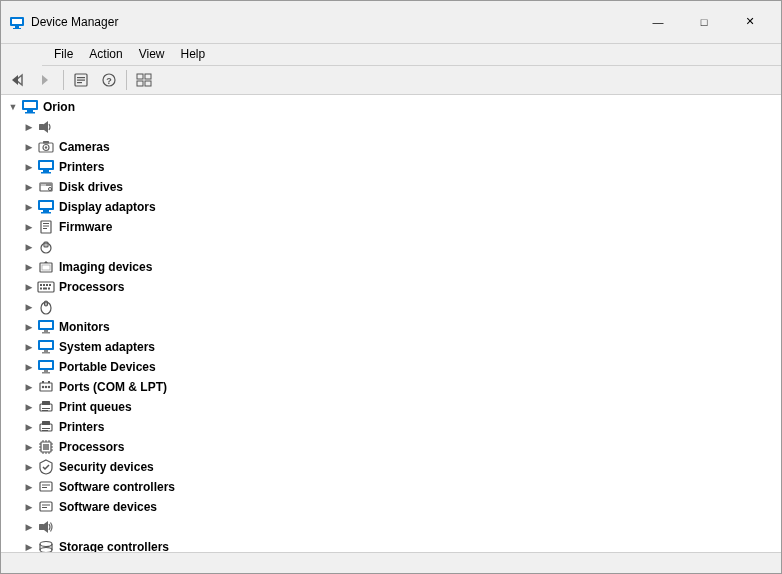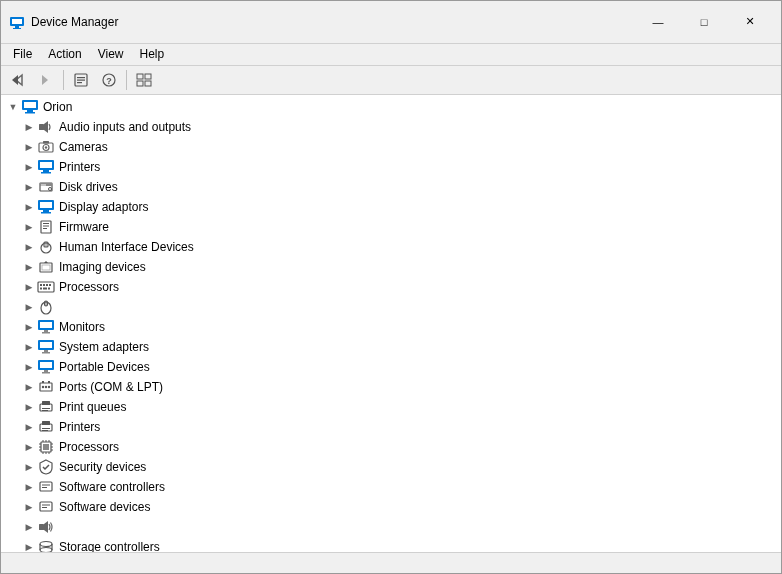--- a/index.html
+++ b/index.html
@@ -15,21 +15,21 @@
     .title-bar-title { font-size: 12px; color: #000; }
     .title-bar-controls { display: flex; gap: 0; }
     .title-bar-btn {
       width: 46px; height: 30px; border: none; background: transparent;
       cursor: pointer; font-size: 11px; display: flex; align-items: center; justify-content: center;
     }
 
     
     .menu-bar {
       display: flex; align-items: center; height: 22px; background: #f0f0f0;
-      border-bottom: 1px solid #d0d0d0; padding: 0 4px;
+      border-bottom: 1px solid #d0d0d0; padding: 0 4px; margin-left: 41px;
     }
     .menu-item {
       padding: 2px 8px; font-size: 12px; cursor: pointer; height: 22px;
       display: flex; align-items: center;
     }
 
     
     .toolbar {
       display: flex; align-items: center; height: 30px; background: #f0f0f0;
       border-bottom: 1px solid #d0d0d0; padding: 2px 4px; gap: 2px;
@@ -63,21 +63,21 @@
     }
 
     .tree-expand {
       width: 16px; height: 20px; display: flex; align-items: center; justify-content: center;
       font-size: 9px; color: #666; flex-shrink: 0;
     }
     .tree-icon {
       width: 18px; height: 18px; display: flex; align-items: center; justify-content: center;
       margin-right: 4px; flex-shrink: 0;
     }
-    .tree-label { font-size: 12px; color: #000; }
+    .tree-label { font-size: 12px; color: #000; font-weight: bold; }
 
     .root-item { padding-left: 4px; }
     .child-item { padding-left: 20px; }
 
     
     .tree-view::-webkit-scrollbar { width: 16px; }
     .tree-view::-webkit-scrollbar-track { background: #f0f0f0; border-left: 1px solid #d0d0d0; }
     .tree-view::-webkit-scrollbar-thumb { background: #c0c0c0; border: 3px solid #f0f0f0; border-radius: 0; }
 
     .window-wrapper {
@@ -179,21 +179,20 @@
 
       <div class="tree-item child-item">
         <div class="tree-expand">▶</div>
         <div class="tree-icon">
           <svg width="16" height="16" viewBox="0 0 16 16">
             <rect x="1" y="5" width="5" height="6" rx="0.5" fill="#666"></rect>
             <path d="M6 5 L10 2 L10 14 L6 11 Z" fill="#666"></path>
             <path d="M11 5 Q13 8 11 11" fill="none" stroke="#666" stroke-width="1.2"></path>
           </svg>
         </div>
-        <span class="tree-label">Audio inputs and outputs</span>
       </div>
 
       <div class="tree-item child-item">
         <div class="tree-expand">▶</div>
         <div class="tree-icon">
           <svg width="16" height="16" viewBox="0 0 16 16">
             <rect x="1" y="4" width="14" height="9" rx="1" fill="none" stroke="#666" stroke-width="1.2"></rect>
             <circle cx="8" cy="8.5" r="3" fill="none" stroke="#666" stroke-width="1.2"></circle>
             <circle cx="8" cy="8.5" r="1.2" fill="#666"></circle>
             <rect x="5" y="2" width="6" height="2.5" rx="0.5" fill="#666"></rect>
@@ -256,21 +255,20 @@
 
       <div class="tree-item child-item">
         <div class="tree-expand">▶</div>
         <div class="tree-icon">
           <svg width="16" height="16" viewBox="0 0 16 16">
             <ellipse cx="8" cy="9" rx="5" ry="5" fill="none" stroke="#555" stroke-width="1.2"></ellipse>
             <rect x="6" y="3" width="4" height="5" rx="1" fill="none" stroke="#555" stroke-width="1.2"></rect>
             <line x1="8" y1="3" x2="8" y2="8" stroke="#555" stroke-width="0.8"></line>
           </svg>
         </div>
-        <span class="tree-label">Human Interface Devices</span>
       </div>
 
       <div class="tree-item child-item">
         <div class="tree-expand">▶</div>
         <div class="tree-icon">
           <svg width="16" height="16" viewBox="0 0 16 16">
             <rect x="2" y="4" width="12" height="9" rx="0.5" fill="none" stroke="#555" stroke-width="1.2"></rect>
             <polygon points="8,2 10,4 6,4" fill="#555"></polygon>
             <rect x="4" y="6" width="8" height="5" fill="none" stroke="#aaa" stroke-width="0.8"></rect>
           </svg>

